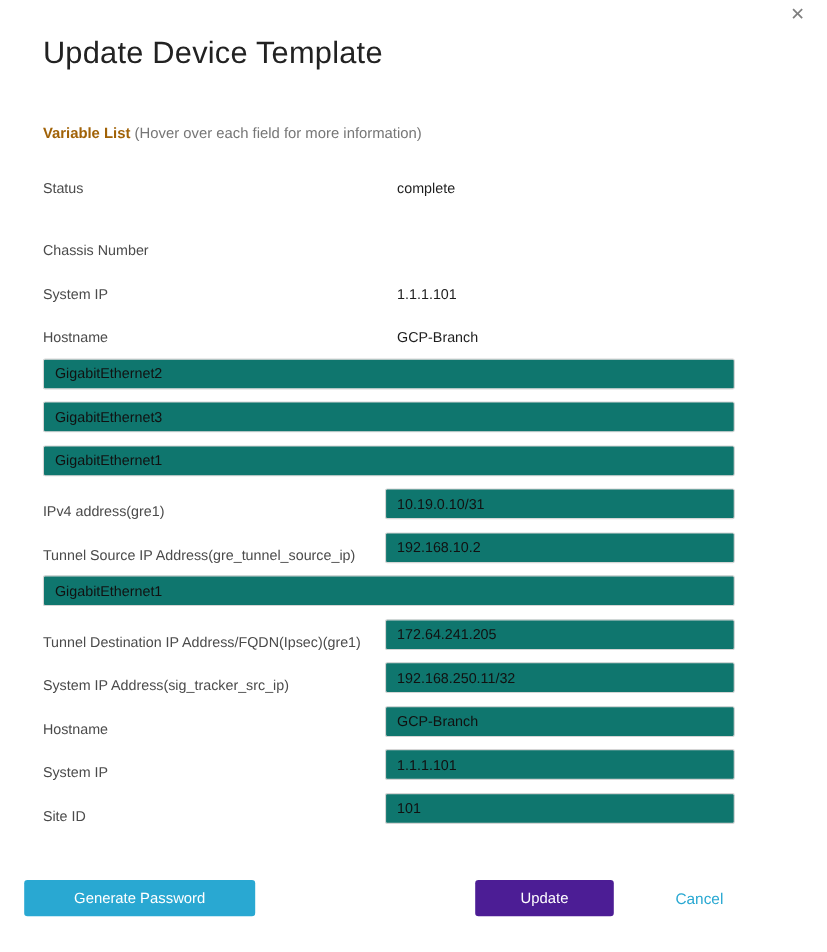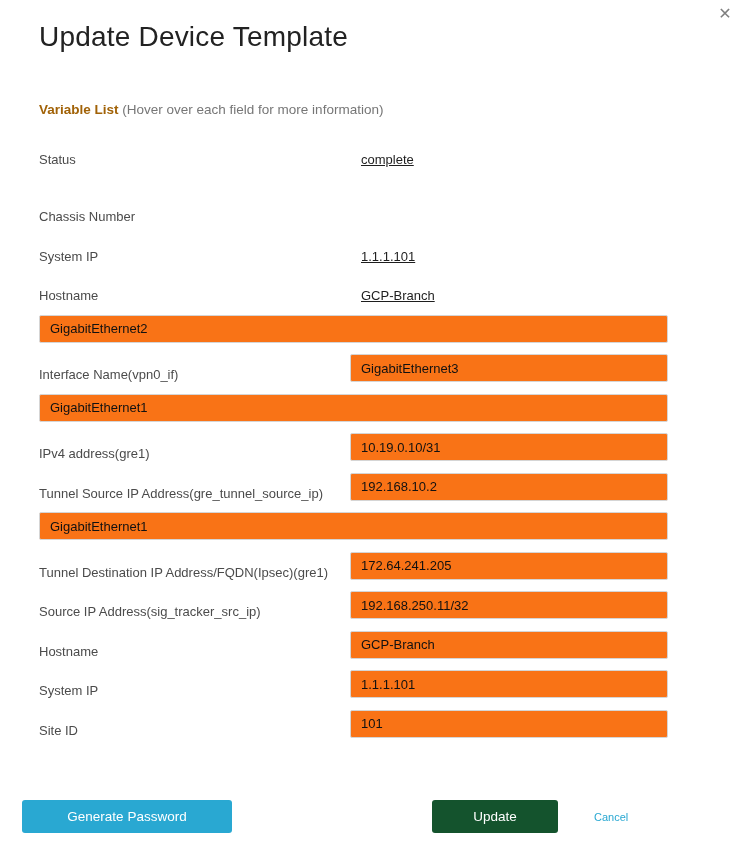--- a/index.html
+++ b/index.html
@@ -20,21 +20,21 @@
     top: 5px; right: 18px;
     width: 18px; height: 18px;
     display: flex; align-items: center; justify-content: center;
     cursor: pointer;
     color: #7f7f7f;
     font-size: 16px;
     font-weight: 300;
     line-height: 1;
   }
   .modal-title {
-    padding: 21px 39px 0 39px;
+    padding: 32px 39px 0 39px;
     font-size: 28px;
     font-weight: 400;
     letter-spacing: 0.2px;
     color: #222222;
   }
   .section-heading {
     margin: 49px 39px 0 39px;
     font-size: 13.5px;
     color: #767676;
   }
@@ -58,28 +58,27 @@
     color: #4b4b4b;
     white-space: nowrap;
     overflow: hidden;
   }
   .row .value-static {
     flex: 1;
     font-size: 13px;
     color: #1e1e1e;
     padding-left: 11px;
     white-space: nowrap;
-    text-decoration: underline;
   }
   .row .value-input {
     flex: 1;
     height: 28px;
     border: 1px solid #d5d5d5;
     border-radius: 2px;
-    background: #f97316;
+    background: #0f766e;
     font-family: "Liberation Sans", sans-serif;
     font-size: 13px;
     color: #111111;
     padding: 0 10px;
     outline: none;
   }
   .footer {
     position: absolute;
     left: 0; right: 0;
     top: 800px;
@@ -96,22 +95,22 @@
     font-family: "Liberation Sans", sans-serif;
     font-size: 13.5px;
     cursor: pointer;
     display: inline-flex;
     align-items: center;
     justify-content: center;
   }
   .btn-generate { width: 210px; }
   .btn-update { width: 126px; margin-left: 200px; }
   .link-cancel {
-    margin-left: 36px;
-    font-size: 11px;
+    margin-left: 56px;
+    font-size: 14px;
     cursor: pointer;
     background: none;
     border: none;
     font-family: "Liberation Sans", sans-serif;
   }
 </style>
 </head>
 <body>
 
 <div class="modal">
@@ -146,21 +145,20 @@
     <div class="row">
       <div class="label">Hostname</div>
       <div class="value-static">GCP-Branch</div>
     </div>
 
     <div class="row">
       <input class="value-input" type="text" value="GigabitEthernet2" style="">
     </div>
 
     <div class="row">
-      <div class="label">Interface Name(vpn0_if)</div>
       <input class="value-input" type="text" value="GigabitEthernet3" style="">
     </div>
 
     <div class="row">
       <input class="value-input" type="text" value="GigabitEthernet1" style="">
     </div>
 
     <div class="row">
       <div class="label">IPv4 address(gre1)</div>
       <input class="value-input" type="text" value="10.19.0.10/31" style="">
@@ -174,21 +172,21 @@
     <div class="row">
       <input class="value-input" type="text" value="GigabitEthernet1" style="">
     </div>
 
     <div class="row">
       <div class="label">Tunnel Destination IP Address/FQDN(Ipsec)(gre1)</div>
       <input class="value-input" type="text" value="172.64.241.205" style="">
     </div>
 
     <div class="row">
-      <div class="label">Source IP Address(sig_tracker_src_ip)</div>
+      <div class="label">System IP Address(sig_tracker_src_ip)</div>
       <input class="value-input" type="text" value="192.168.250.11/32" style="">
     </div>
 
     <div class="row">
       <div class="label">Hostname</div>
       <input class="value-input" type="text" value="GCP-Branch" style="">
     </div>
 
     <div class="row">
       <div class="label">System IP</div>
@@ -197,17 +195,17 @@
 
     <div class="row">
       <div class="label">Site ID</div>
       <input class="value-input" type="text" value="101" style="">
     </div>
 
   </div>
 
   <div class="footer">
     <button class="btn btn-generate" style="background: rgb(41, 168, 210);">Generate Password</button>
-    <button class="btn btn-update" style="background: #14532d;">Update</button>
+    <button class="btn btn-update" style="background: #4c1d95;">Update</button>
     <button class="link-cancel" style="color: rgb(41, 168, 210);">Cancel</button>
   </div>
 
 </div>
 
 </body></html>

